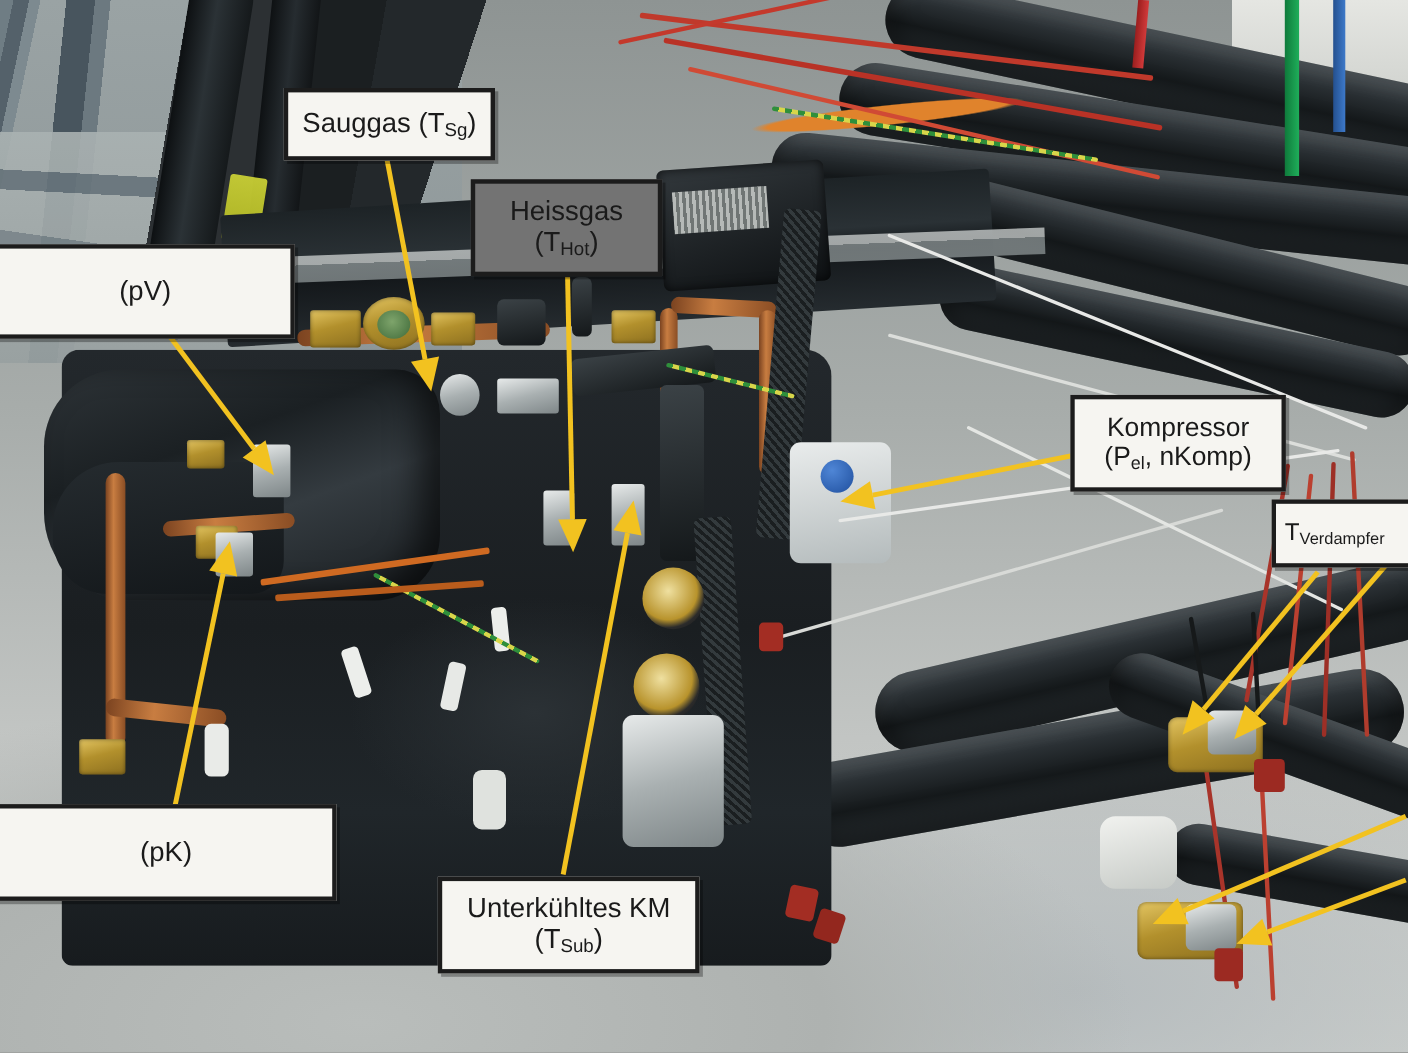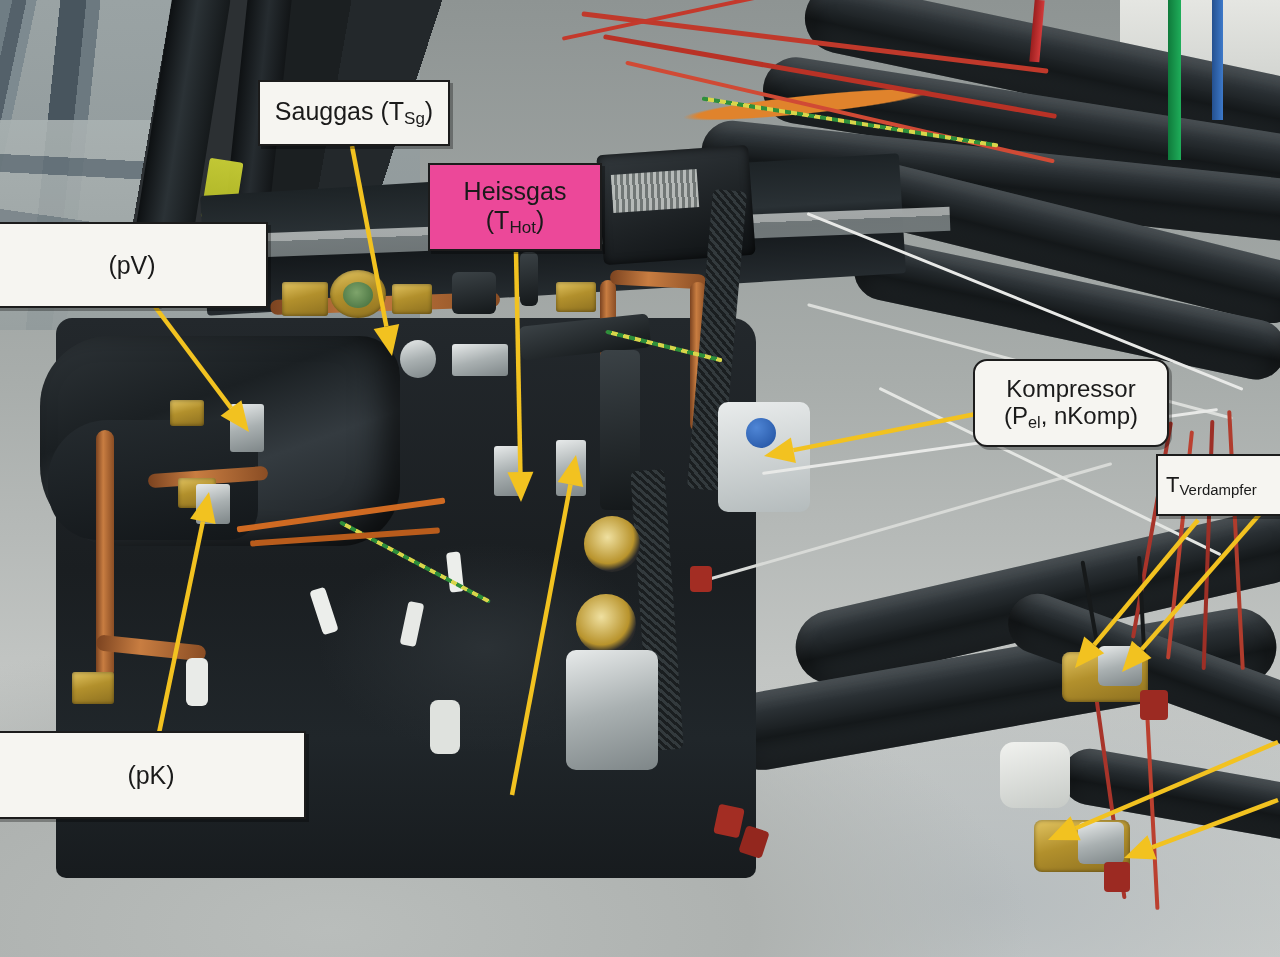--- a/index.html
+++ b/index.html
@@ -114,21 +114,21 @@
         background:radial-gradient(circle at 35% 32%,#4f86d6,#1f4f9e);}
   
   #greenbar{left:1168px;top:0;width:13px;height:160px;background:linear-gradient(90deg,#0f7a3b,#1fae5a);}
   #bluebar{left:1212px;top:0;width:11px;height:120px;background:linear-gradient(90deg,#24508f,#3d79c9);}
   #redbar{left:1032px;top:0;width:10px;height:62px;background:linear-gradient(90deg,#9a1e1e,#d23a3a);transform:rotate(5deg);}
   #panelTR{left:1120px;top:0;width:160px;height:120px;background:linear-gradient(180deg,#e5e6e2,#c9ccc8);}
 
   
   .label{
     position:absolute;background:#f6f5f1;color:#1a1a1a;
-    border:2px solid #14532d;
+    border:4px solid #14532d;
     display:flex;flex-direction:column;align-items:center;justify-content:center;
     text-align:center;line-height:1.14;
     box-shadow:3px 3px 0 rgba(0,0,0,.30);
     padding:4px 8px;box-sizing:border-box;
     font-weight:400;
   }
   .label .ln{white-space:nowrap;}
   .label sub{font-size:.68em;vertical-align:-0.22em;letter-spacing:0;}
   svg#arrows{position:absolute;left:0;top:0;width:1280px;height:957px;}
 </style>
@@ -296,31 +296,35 @@
       </g>
       <g>
         <line x1="1278" y1="800" x2="1152.0748629925986" y2="847.4263503014889" stroke="#f2c220" stroke-width="4.5"></line>
         <polygon points="1124,858 1147.4929481232439,835.2605763380296 1156.6567778619533,859.5921242649482" fill="#f2c220"></polygon>
       </g>
     </svg>
 
   <div class="label" style="left: 258px; top: 80px; width: 192px; height: 66px; font-size: 25px; background: rgb(246, 245, 241); border-color: rgb(28, 28, 28);">
     <span class="ln">Sauggas (T<sub>Sg</sub>)</span>
   </div>
-  <div class="label" style="left: 428px; top: 163px; width: 174px; height: 88px; font-size: 25px; background: #ec4899; border-color: rgb(28, 28, 28);">
+  <div class="label" style="left: 428px; top: 163px; width: 174px; height: 88px; font-size: 25px; background: #737373; border-color: rgb(28, 28, 28);">
     <span class="ln">Heissgas</span>
     <span class="ln">(T<sub>Hot</sub>)</span>
   </div>
   <div class="label" style="left: -4px; top: 222px; width: 272px; height: 86px; font-size: 25px; background: rgb(246, 245, 241); border-color: rgb(28, 28, 28);">
     <span class="ln">(pV)</span>
   </div>
-  <div class="label" style="left: 973px; top: 359px; width: 196px; height: 88px; font-size: 24px; background: rgb(246, 245, 241); border-color: rgb(28, 28, 28); border-radius: 14px;">
+  <div class="label" style="left: 973px; top: 359px; width: 196px; height: 88px; font-size: 24px; background: rgb(246, 245, 241); border-color: rgb(28, 28, 28);">
     <span class="ln">Kompressor</span>
     <span class="ln">(P<sub>el</sub>, nKomp)</span>
   </div>
   <div class="label" style="align-items: flex-start; left: 1156px; top: 454px; width: 140px; height: 62px; font-size: 22px; background: rgb(246, 245, 241); border-color: rgb(28, 28, 28);">
     <span class="ln">T<sub>Verdampfer</sub></span>
   </div>
   <div class="label" style="left: -4px; top: 731px; width: 310px; height: 88px; font-size: 25px; background: rgb(246, 245, 241); border-color: rgb(28, 28, 28);">
     <span class="ln">(pK)</span>
   </div>
+  <div class="label" style="left: 398px; top: 797px; width: 238px; height: 88px; font-size: 25px; background: rgb(246, 245, 241); border-color: rgb(28, 28, 28);">
+    <span class="ln">Unterkühltes KM</span>
+    <span class="ln">(T<sub>Sub</sub>)</span>
+  </div>
 
 </div>
 
 </body></html>

